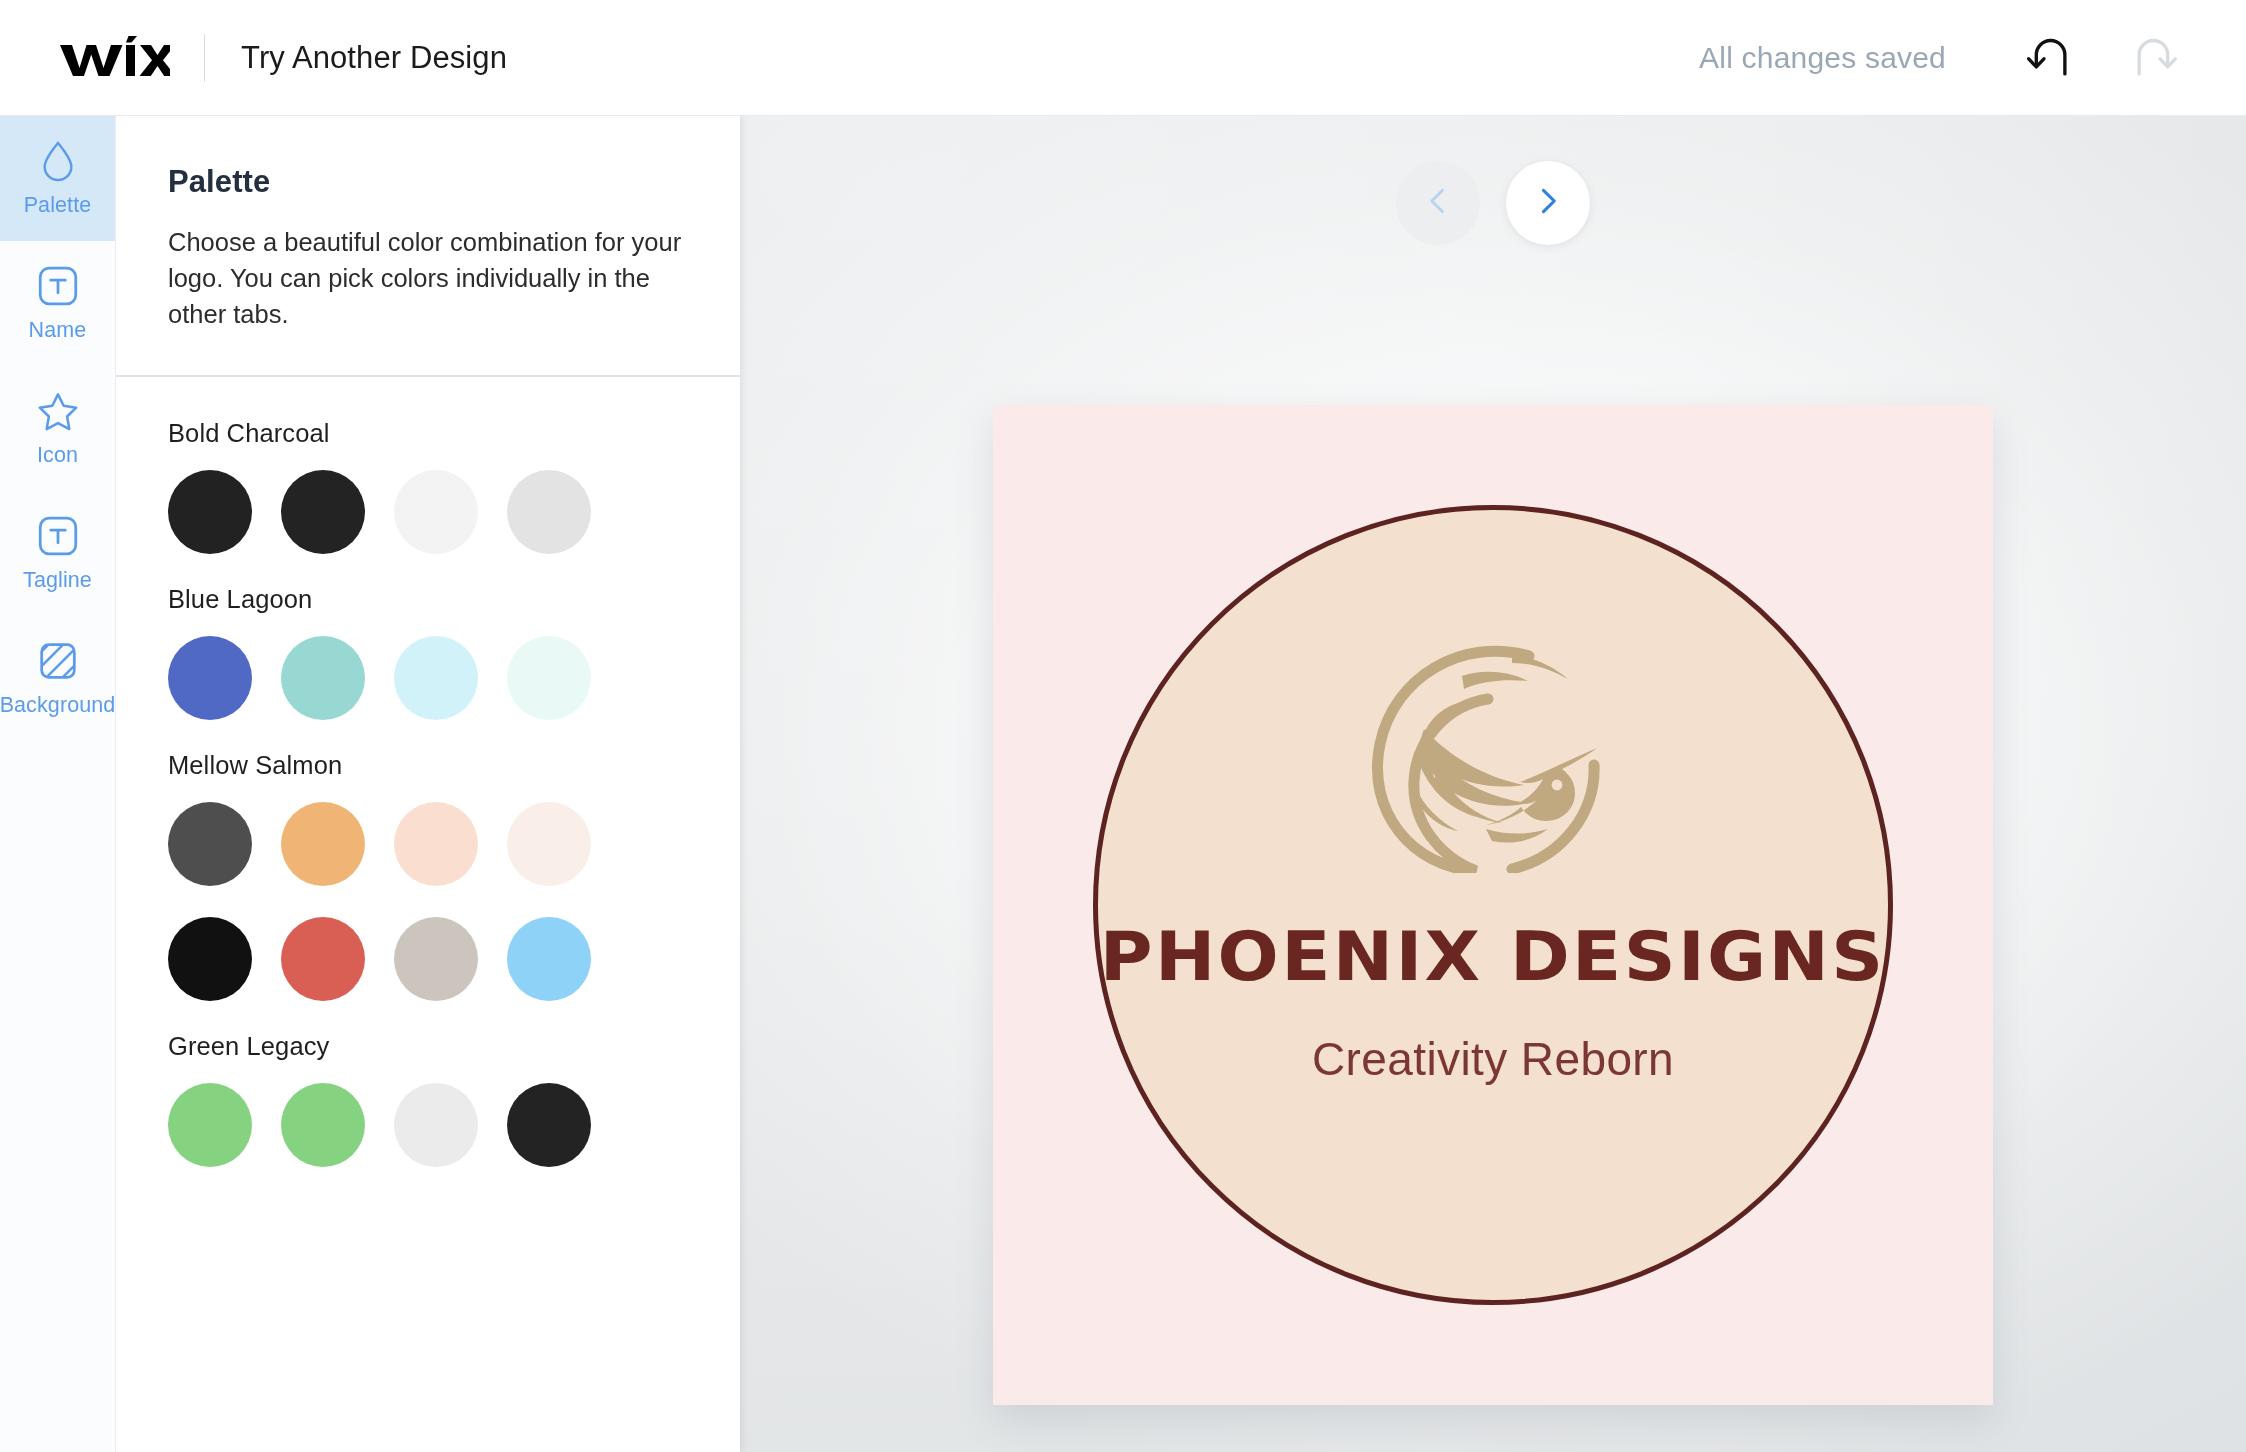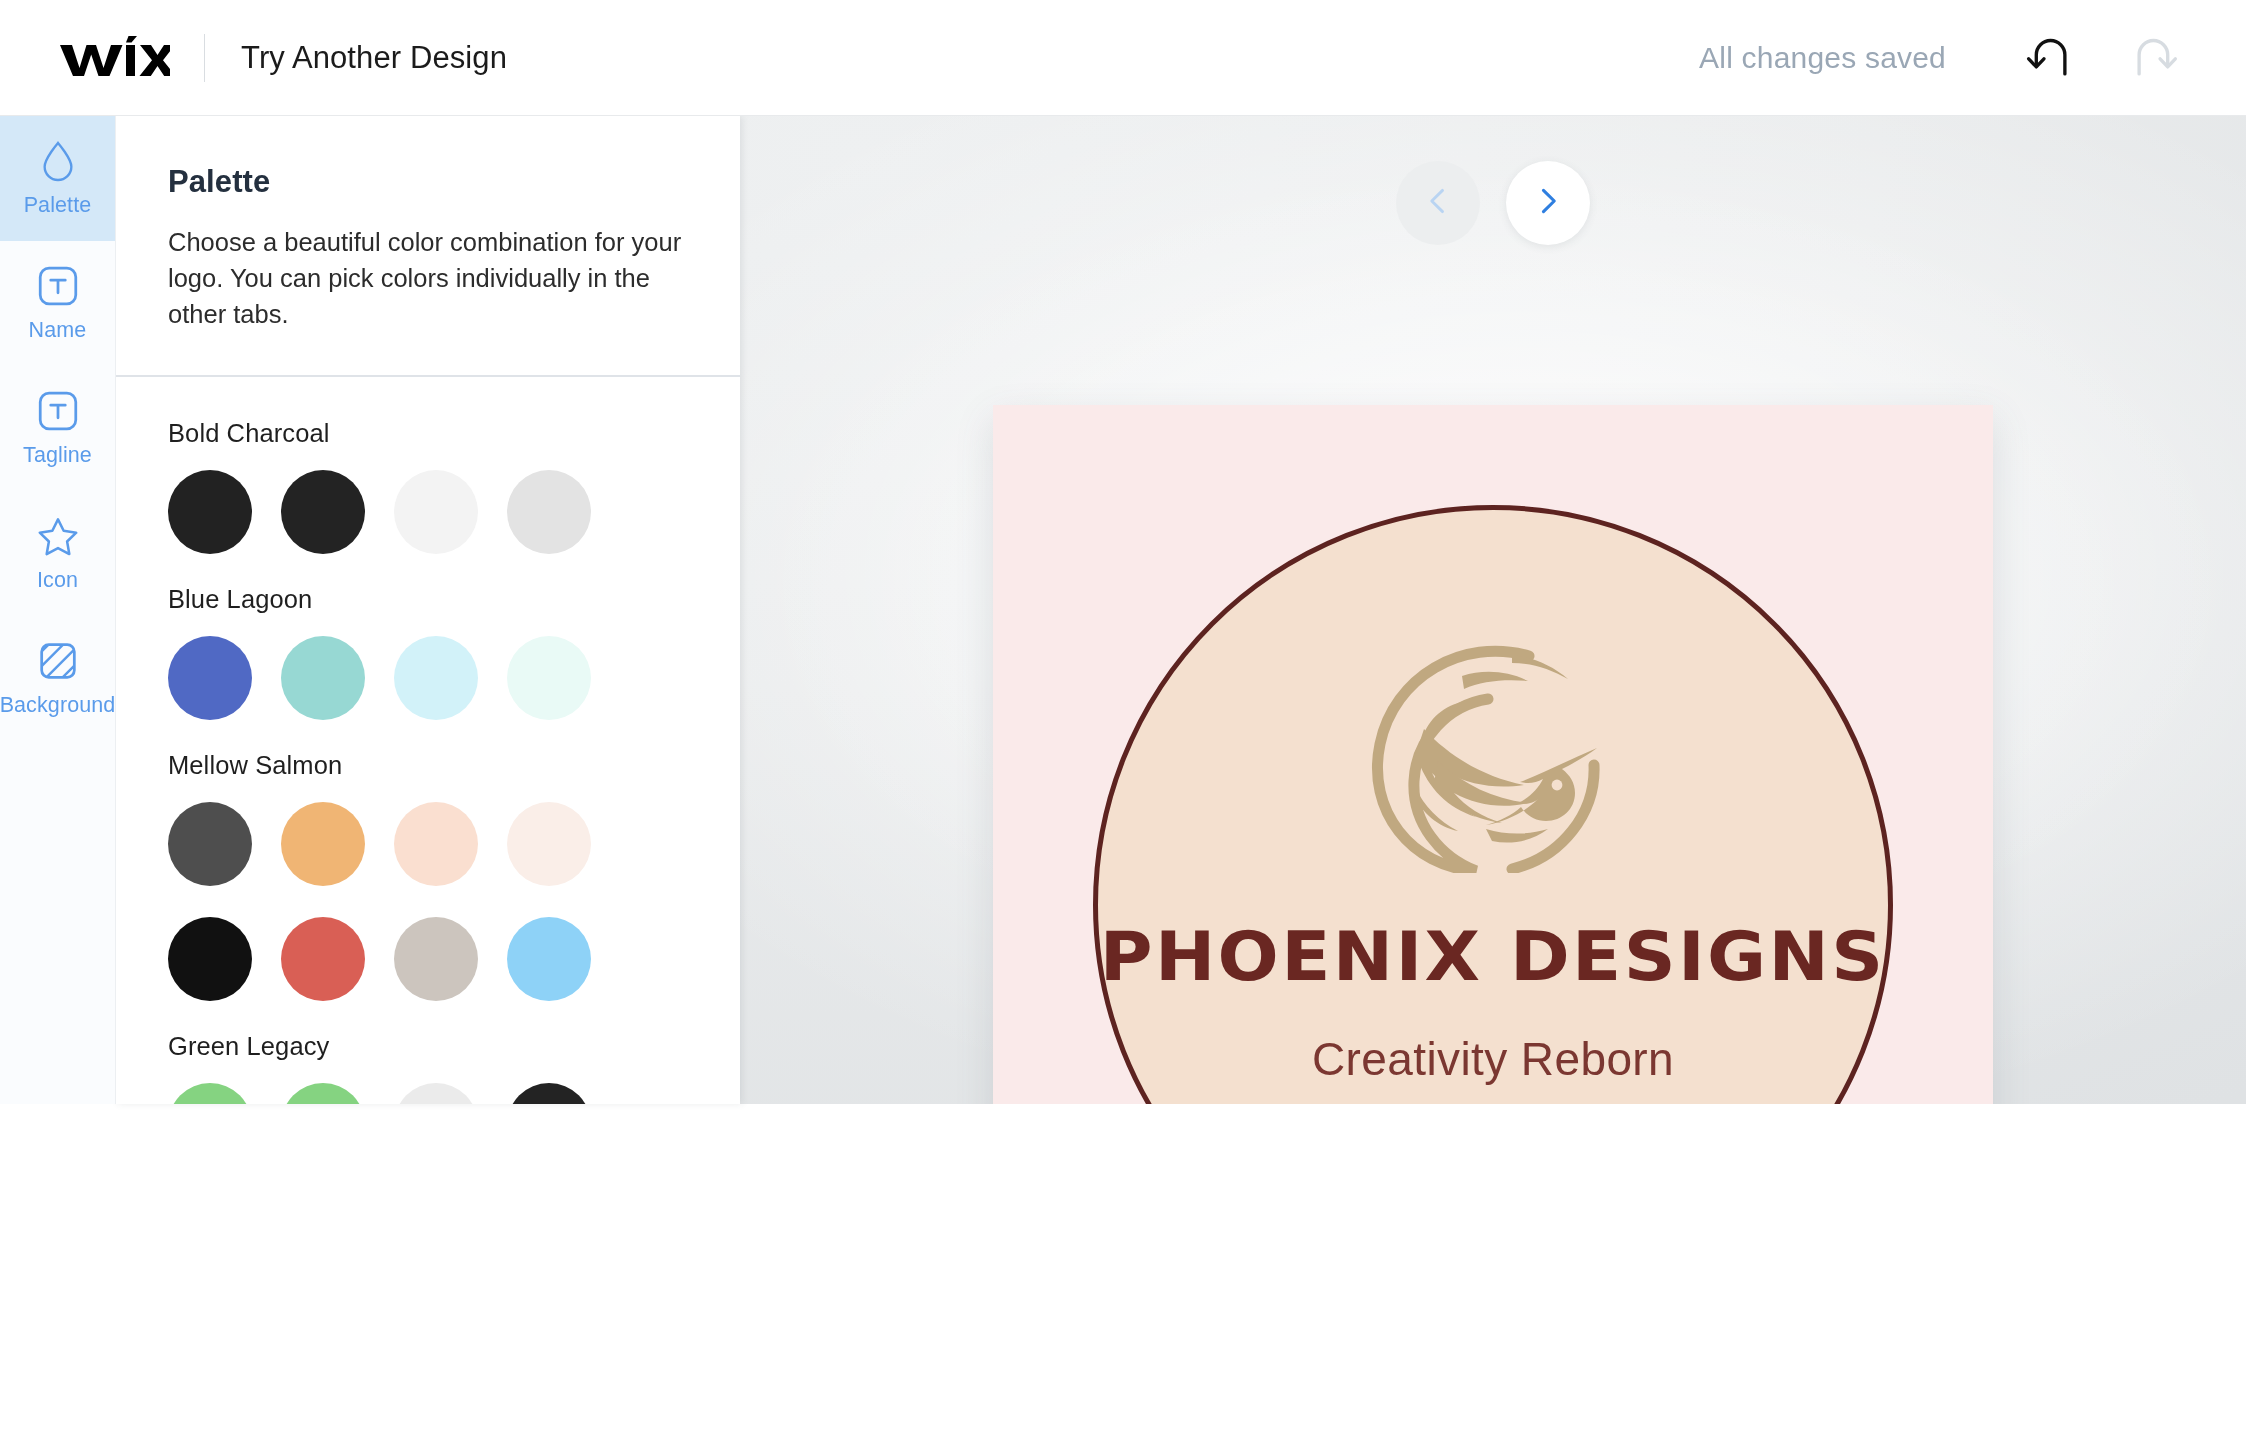--- a/index.html
+++ b/index.html
@@ -2,21 +2,21 @@
 <html><head>
 <meta charset="utf-8">
 <style>
   * { box-sizing: border-box; margin: 0; padding: 0; }
   html, body {
     width: 2246px; height: 1452px;
     overflow: hidden;
     font-family: "Liberation Sans", sans-serif;
     background: #ffffff;
   }
-  .app { position: relative; width: 2246px; height: 1104px; display: flex; flex-direction: column; }
+  .app { position: relative; width: 2246px; height: 1452px; display: flex; flex-direction: column; }
 
   
   .header {
     height: 116px; min-height: 116px;
     background: #ffffff;
     display: flex; align-items: center;
     padding: 0 40px 0 40px;
     position: relative; z-index: 40;
     border-bottom: 1px solid #e8eaec;
   }
@@ -180,35 +180,35 @@
           <svg width="42" height="42" viewBox="0 0 26 26" fill="none" xmlns="http://www.w3.org/2000/svg">
             <rect x="2" y="2" width="22" height="22" rx="5.5" stroke="#5a9bea" stroke-width="1.7" fill="none"></rect>
             <path d="M8.5 9.4 H17.5 M13 9.4 V17.2" stroke="#5a9bea" stroke-width="1.7" stroke-linecap="round"></path>
           </svg>
         </span>
         <span class="nav-label">Name</span>
       </div>
 
       <div class="nav-item">
         <span class="nav-icon">
+          <svg width="44" height="42" viewBox="0 0 28 26" fill="none" xmlns="http://www.w3.org/2000/svg">
+            <path d="M14 2.4 L17.6 9.7 L25.6 10.9 L19.8 16.5 L21.2 24.5 L14 20.7 L6.8 24.5 L8.2 16.5 L2.4 10.9 L10.4 9.7 Z" stroke="#5a9bea" stroke-width="1.6" stroke-linejoin="round" fill="none"></path>
+          </svg>
+        </span>
+        <span class="nav-label">Icon</span>
+      </div>
+
+      <div class="nav-item">
+        <span class="nav-icon">
           <svg width="42" height="42" viewBox="0 0 26 26" fill="none" xmlns="http://www.w3.org/2000/svg">
             <rect x="2" y="2" width="22" height="22" rx="5.5" stroke="#5a9bea" stroke-width="1.7" fill="none"></rect>
             <path d="M8.5 9.4 H17.5 M13 9.4 V17.2" stroke="#5a9bea" stroke-width="1.7" stroke-linecap="round"></path>
           </svg>
         </span>
         <span class="nav-label">Tagline</span>
-      </div>
-
-      <div class="nav-item">
-        <span class="nav-icon">
-          <svg width="44" height="42" viewBox="0 0 28 26" fill="none" xmlns="http://www.w3.org/2000/svg">
-            <path d="M14 2.4 L17.6 9.7 L25.6 10.9 L19.8 16.5 L21.2 24.5 L14 20.7 L6.8 24.5 L8.2 16.5 L2.4 10.9 L10.4 9.7 Z" stroke="#5a9bea" stroke-width="1.6" stroke-linejoin="round" fill="none"></path>
-          </svg>
-        </span>
-        <span class="nav-label">Icon</span>
       </div>
 
 
       <div class="nav-item">
         <span class="nav-icon">
           <svg width="42" height="42" viewBox="0 0 26 26" fill="none" xmlns="http://www.w3.org/2000/svg">
             <defs>
               <clipPath id="bgclip">
                   <rect x="2.9" y="2.9" width="20.2" height="20.2" rx="4.4"></rect>
                 </clipPath>

